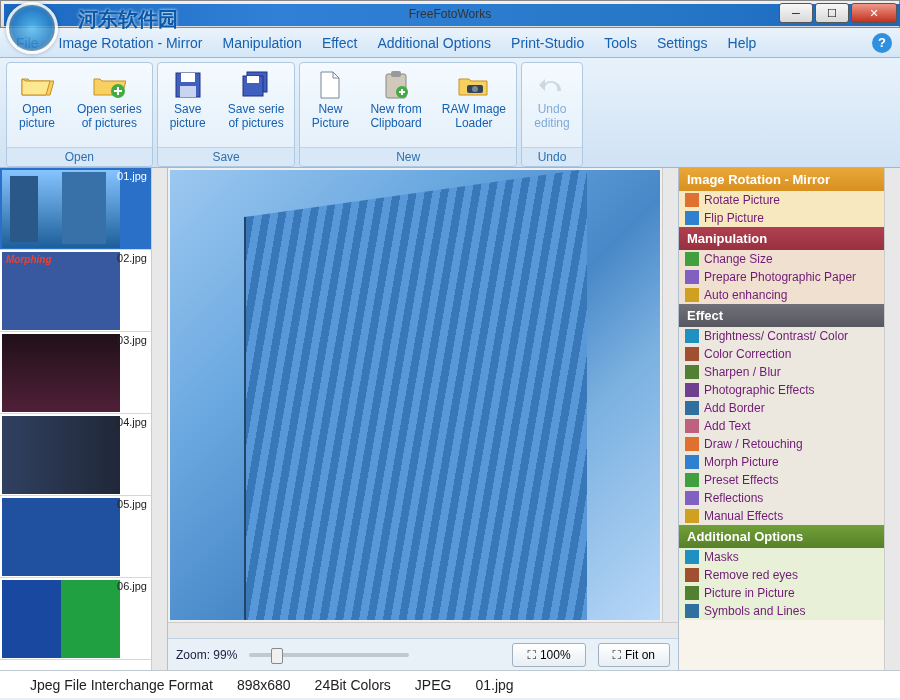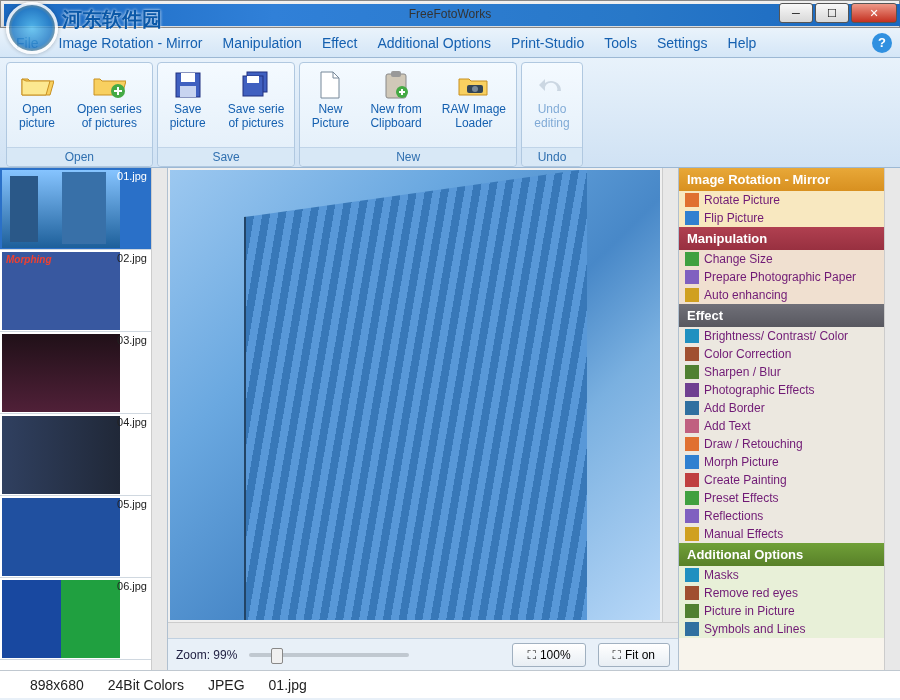--- a/index.html
+++ b/index.html
@@ -8,21 +8,21 @@
 
 .titlebar { height: 28px; background: linear-gradient(#f0f0f0,#dcdcdc); display: flex; align-items: center; border: 1px solid #888; position: relative; }
 .titlebar-stripe { height: 22px; width: 100%; background: linear-gradient(90deg,#1a68c0 0%,#3080d8 30%,#2878c8 70%,#1a68c0 100%); display:flex; align-items:center; position:absolute; top:3px; left:3px; right:120px; }
 .titlebar-center { position:absolute; left:50%; transform:translateX(-50%); font-size:12px; color:#333; }
 .winbtns { position:absolute; right:2px; top:2px; display:flex; gap:2px; }
 .winbtn { width:34px; height:20px; border:1px solid #555; border-radius:3px; display:flex; align-items:center; justify-content:center; font-size:11px; cursor:pointer; }
 .winbtn.min { background:linear-gradient(#f8f8f8,#d8d8d8); }
 .winbtn.max { background:linear-gradient(#f8f8f8,#d8d8d8); }
 .winbtn.close { background:linear-gradient(#e98,#c43020); color:#fff; width:46px; }
 .watermark-logo { position:absolute; left:6px; top:2px; width:52px; height:52px; border-radius:50%; background:radial-gradient(circle,#5ac0f0 0%,#2a80c8 60%,#f0a030 100%); z-index:10; opacity:.85; border:3px solid #fff; box-shadow:0 0 4px rgba(0,0,0,.3); }
-.watermark-text { position:absolute; left:62px; top:6px; font-size:20px; font-weight:bold; color:#0a58a8; z-index:10; text-shadow:0 0 3px #fff; }
+.watermark-text { position:absolute; left:78px; top:6px; font-size:20px; font-weight:bold; color:#0a58a8; z-index:10; text-shadow:0 0 3px #fff; }
 
 
 .menubar { height:30px; background:linear-gradient(#eaf3fb,#d4e6f7); border-bottom:1px solid #9cb8d4; display:flex; align-items:center; padding:8px 6px; position:relative; }
 .menuitem { padding:4px 10px; font-size:14px; color:#1560b0; cursor:pointer; border-radius:3px; }
 .helpicon { position:absolute; right:8px; width:20px; height:20px; border-radius:50%; background:#3090e0; color:#fff; display:flex; align-items:center; justify-content:center; font-size:13px; font-weight:bold; cursor:pointer; }
 
 
 .ribbon { height:110px; background:linear-gradient(#e8f2fb,#d0e2f4); border-bottom:1px solid #9cb8d4; display:flex; padding:4px 6px 0 6px; gap:4px; }
 .ribgroup { background:linear-gradient(#f4faff,#e2eef9); border:1px solid #b0c8e0; border-radius:4px; display:flex; flex-direction:column; }
 .ribgroup-btns { display:flex; flex:1; }
@@ -341,24 +341,20 @@
           </div>
           <div class="panelitem">
             <span class="pi-icon" style="background: rgb(224, 112, 48);"></span>
             <span>Draw / Retouching</span>
           </div>
           <div class="panelitem">
             <span class="pi-icon" style="background: rgb(48, 128, 208);"></span>
             <span>Morph Picture</span>
           </div>
           <div class="panelitem">
-            <span class="pi-icon" style="background: rgb(192, 64, 64);"></span>
-            <span>Create Painting</span>
-          </div>
-          <div class="panelitem">
             <span class="pi-icon" style="background: rgb(64, 160, 64);"></span>
             <span>Preset Effects</span>
           </div>
           <div class="panelitem">
             <span class="pi-icon" style="background: rgb(128, 96, 192);"></span>
             <span>Reflections</span>
           </div>
           <div class="panelitem">
             <span class="pi-icon" style="background: rgb(208, 160, 32);"></span>
             <span>Manual Effects</span>
@@ -382,17 +378,18 @@
             <span class="pi-icon" style="background: rgb(48, 112, 160);"></span>
             <span>Symbols and Lines</span>
           </div>
         </div>
       </div>
     <div class="right-scroll"></div>
   </div>
 </div>
 
 <div class="statusbar">
+  <span>Jpeg File Interchange Format</span>
   <span>898x680</span>
   <span>24Bit Colors</span>
   <span>JPEG</span>
   <span>01.jpg</span>
 </div>
 
 </body></html>

